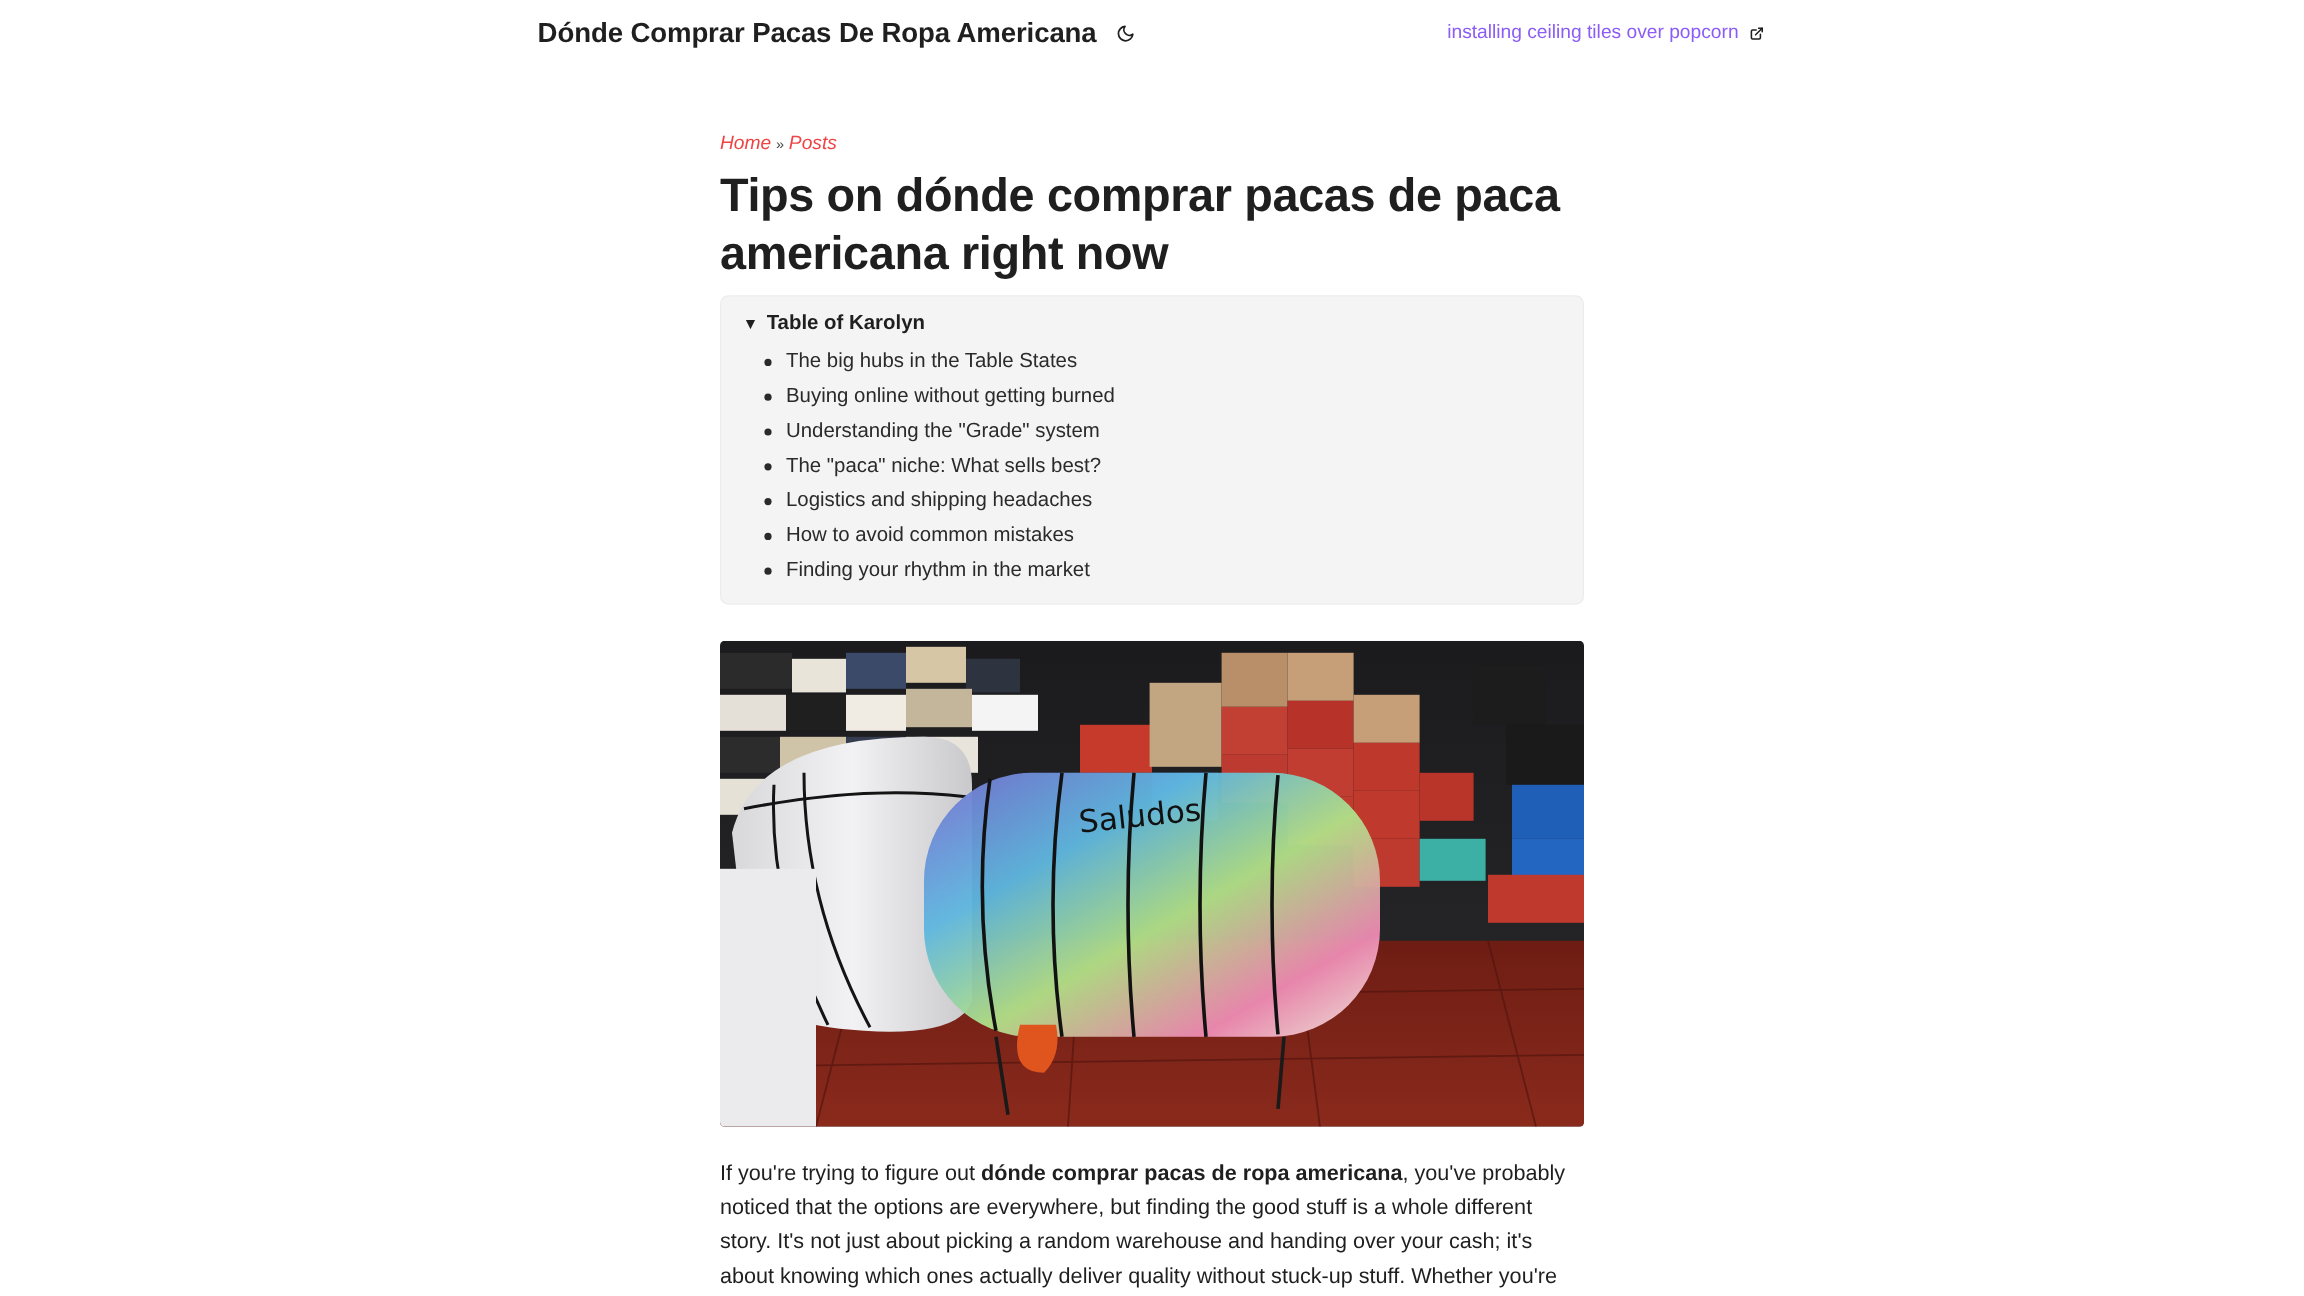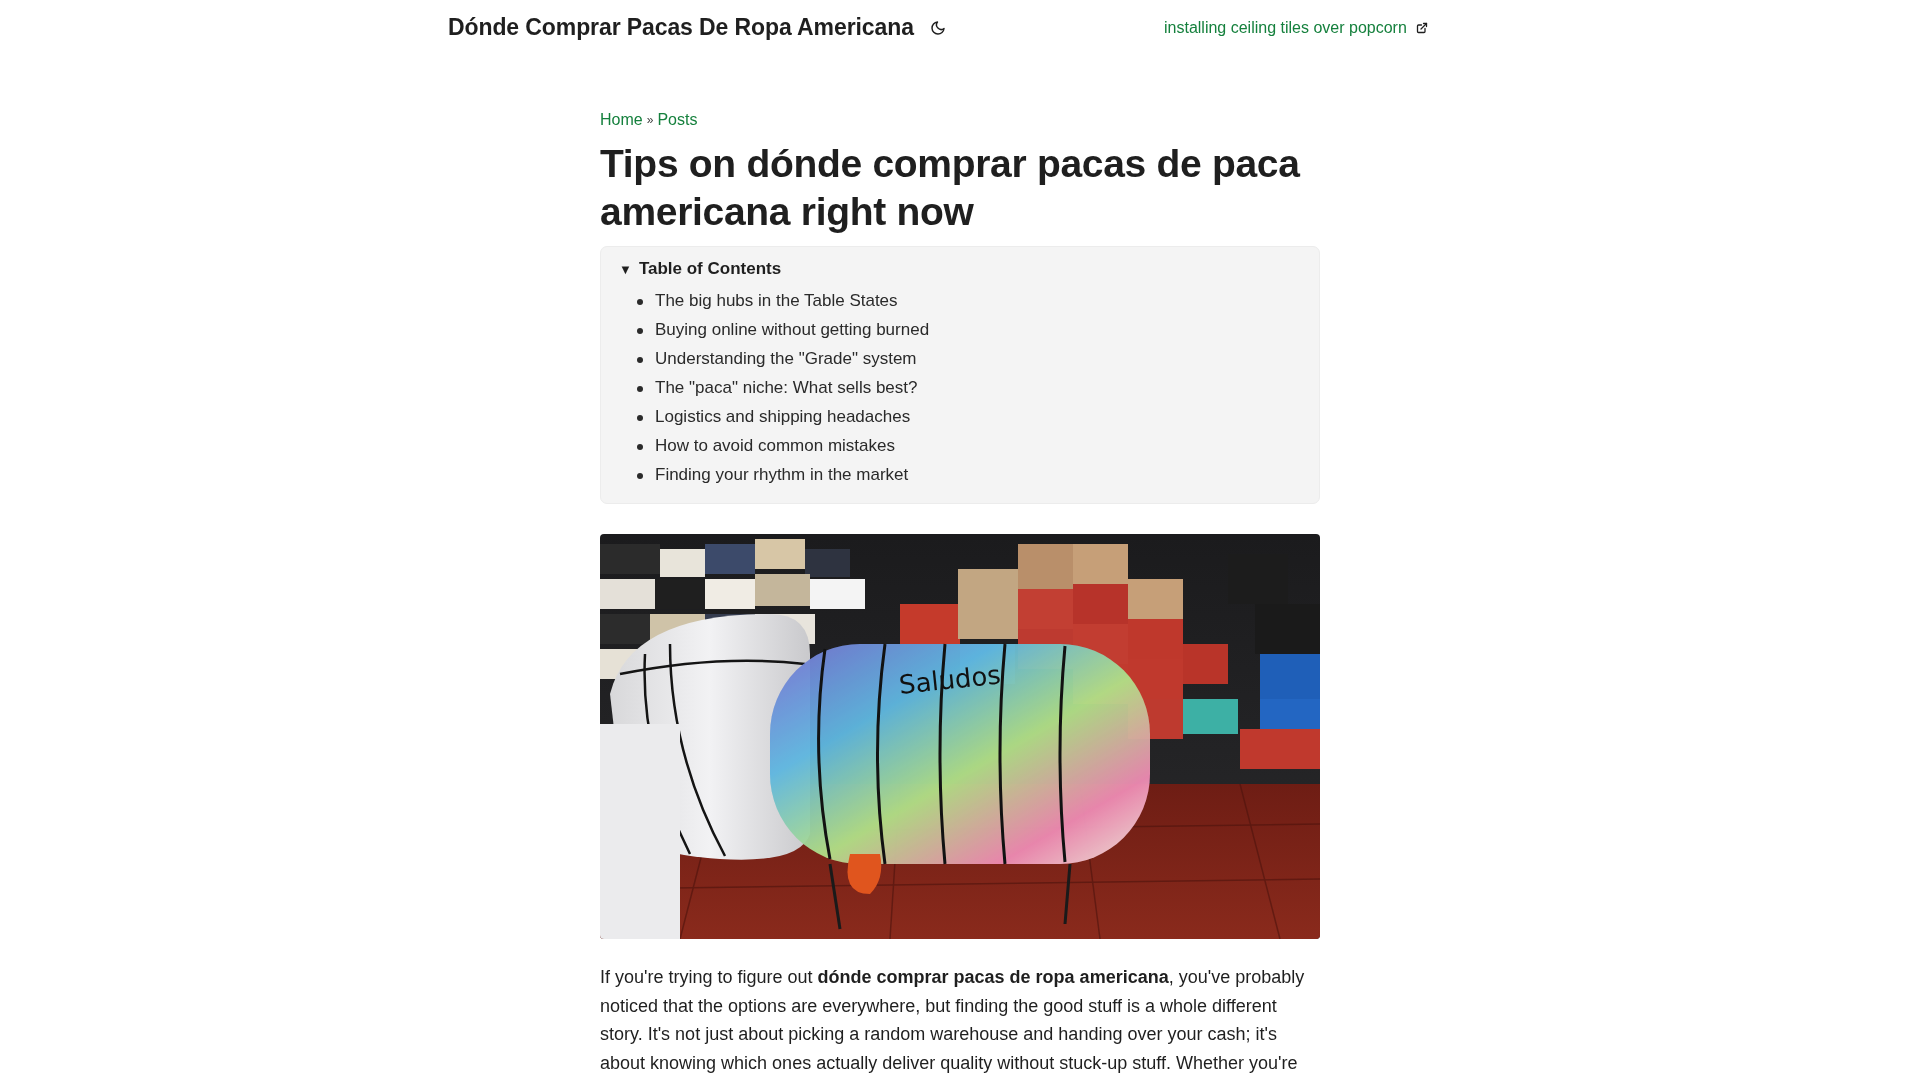--- a/index.html
+++ b/index.html
@@ -8,29 +8,29 @@
 
   .header {
     position: absolute; left: 0; top: 0; width: 1920px; height: 60px;
   }
   .logo-wrap { position: absolute; left: 448px; top: 14px; display: flex; align-items: center; }
   .logo {
     font-size: 23px; font-weight: 700; color: #1f1f1f; text-decoration: none; letter-spacing: -0.1px;
   }
   .theme-toggle { margin-left: 14px; width: 20px; height: 20px; display: inline-flex; align-items: center; justify-content: center; cursor: pointer; }
   .nav-link {
-    position: absolute; left: 1164px; top: 19px; font-size: 16px; color: #15803d;
+    position: absolute; left: 1206px; top: 19px; font-size: 16px; color: #8b5cf6;
     display: flex; align-items: center; text-decoration: none;
   }
   .nav-link .ext { margin-left: 9px; width: 12px; height: 12px; display: inline-flex; }
 
   .main { position: absolute; left: 600px; top: 108px; width: 720px; }
 
   .breadcrumb { font-size: 16px; color: #1f1f1f; height: 24px; display: flex; align-items: center; }
-  .breadcrumb a { color: #15803d; text-decoration: none; }
+  .breadcrumb a { color: #ef4444; text-decoration: none; font-style: italic; }
   .breadcrumb .sep { margin: 0 4px; font-size: 12px; color: #444; }
 
   .post-title {
     margin-top: 8px; font-size: 39px; line-height: 48px; font-weight: 700; color: #1f1f1f;
     letter-spacing: -0.3px;
   }
   .post-meta { margin-top: 4px; font-size: 14px; color: #6b6b6b; height: 22px; }
 
   .toc {
     margin-top: 10px; background: #f4f4f4; border: 1px solid #ececec; border-radius: 7px;
@@ -77,21 +77,21 @@
     <a href="#">Home</a>
     <span class="sep">»</span>
     <a href="#">Posts</a>
   </nav>
 
   <h1 class="post-title">Tips on dónde comprar pacas de paca americana right now</h1>
 
   <details class="toc" open="">
     <summary class="toc-summary" style="list-style:none;">
       <span class="tri">▼</span>
-      <span>Table of Contents</span>
+      <span>Table of Karolyn</span>
     </summary>
     <ul>
       <li><a href="#">The big hubs in the Table States</a></li>
       <li><a href="#">Buying online without getting burned</a></li>
       <li><a href="#">Understanding the "Grade" system</a></li>
       <li><a href="#">The "paca" niche: What sells best?</a></li>
       <li><a href="#">Logistics and shipping headaches</a></li>
       <li><a href="#">How to avoid common mistakes</a></li>
       <li><a href="#">Finding your rhythm in the market</a></li>
     </ul>

